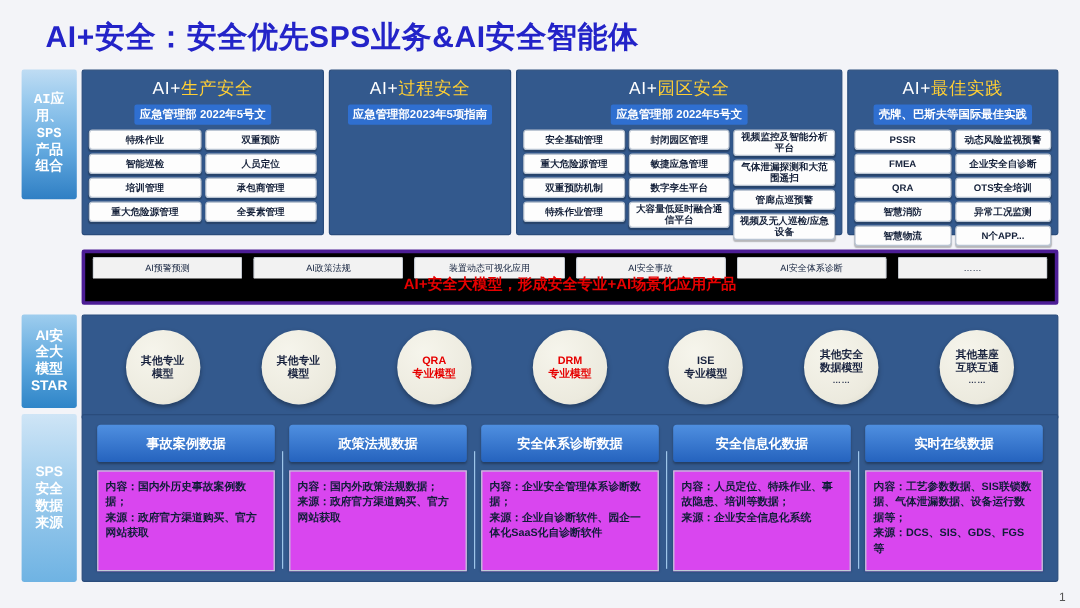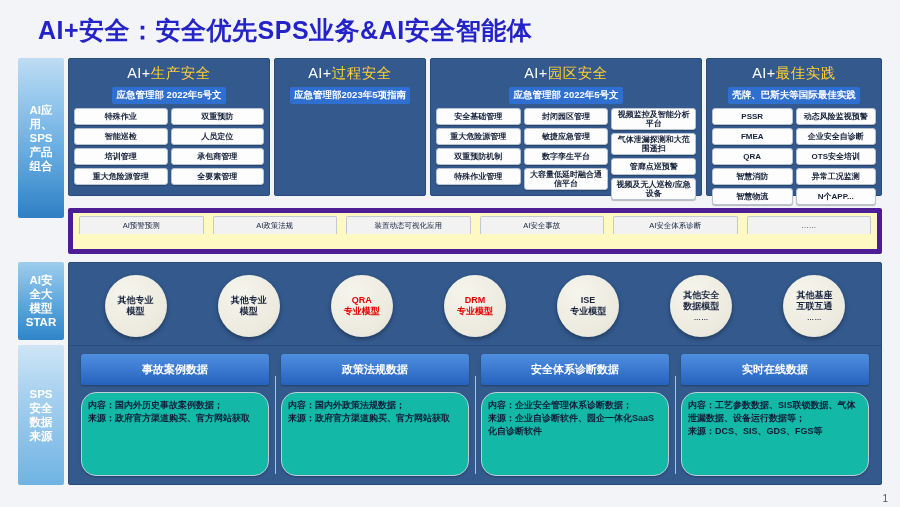--- a/index.html
+++ b/index.html
@@ -16,21 +16,21 @@
     position:absolute;left:38px;top:14px;
     font-size:25px;font-weight:bold;color:#2323c8;
     letter-spacing:0.5px;white-space:nowrap;
   }
 
   
   .rail{position:absolute;left:18px;width:46px;box-sizing:border-box;
     color:#ffffff;font-weight:bold;font-size:11.5px;line-height:14px;
     display:flex;align-items:center;justify-content:center;text-align:center;
     border-radius:2px;padding:2px;}
-  .rail-a{top:58px;height:160px;background:linear-gradient(180deg,#bfdcf3 0%,#9bcbee 22%,#63a9df 62%,#2f7fc4 100%);}
+  .rail-a{top:58px;height:108px;background:linear-gradient(180deg,#bfdcf3 0%,#9bcbee 22%,#63a9df 62%,#2f7fc4 100%);font-family:Liberation Mono, monospace;}
   .rail-b{top:262px;height:78px;background:linear-gradient(180deg,#9ecdee 0%,#5ba6dd 55%,#2f85c8 100%);}
   .rail-c{top:345px;height:140px;background:linear-gradient(180deg,#cfe5f6 0%,#a7d1ef 35%,#6fb3e3 100%);}
   .rail span{display:block;}
 
   
   .topband{position:absolute;left:68px;top:58px;width:814px;height:138px;}
   .panel{position:absolute;top:0;height:138px;background:#33598d;
     border:1px solid #2a4c7c;box-sizing:border-box;border-radius:2px;}
   .p1{left:0;width:202px;}
   .p2{left:206px;width:152px;}
@@ -46,21 +46,21 @@
   .col{display:flex;flex-direction:column;gap:3px;flex:1;min-width:0;}
   .cell{background:#fdfdfd;border:1px solid #b9c4d2;border-radius:3px;
     color:#15213a;font-size:8px;font-weight:bold;text-align:center;
     line-height:9.5px;min-height:17px;display:flex;align-items:center;
     justify-content:center;padding:1px 2px;box-sizing:border-box;
     box-shadow:0 1px 1px rgba(0,0,0,.25);}
   .cell.two{line-height:9px;}
 
   
   .tabband{position:absolute;left:68px;top:208px;width:814px;height:46px;
-    background:#fef9c3;border:5px solid #4c1d95;box-sizing:border-box;border-radius:2px;}
+    background:#000000;border:3px solid #4c1d95;box-sizing:border-box;border-radius:2px;}
   .tabs{display:flex;gap:9px;padding:3px 6px 0;box-sizing:border-box;}
   .tab{background:#f2f2f2;border:1px solid #c3c9d2;border-bottom:none;
     border-radius:2px 2px 0 0;font-size:7.5px;color:#12203c;font-weight:normal;
     height:17px;display:flex;align-items:center;justify-content:center;
     flex:1;text-align:center;white-space:nowrap;}
   .tagline{position:absolute;left:0;right:0;bottom:5px;text-align:center;
     color:#e60000;font-weight:bold;font-size:12.5px;}
 
   
   .modelband{position:absolute;left:68px;top:262px;width:814px;height:88px;
@@ -78,22 +78,22 @@
   .databand{position:absolute;left:68px;top:345px;width:814px;height:140px;
     background:#33598d;border:1px solid #2a4c7c;box-sizing:border-box;border-radius:2px;
     display:flex;padding:8px 6px;gap:0;}
   .dcard{flex:1;display:flex;flex-direction:column;align-items:center;padding:0 6px;
     box-sizing:border-box;position:relative;}
   .dcard + .dcard::before{content:"";position:absolute;left:0;top:22px;bottom:2px;
     width:1px;background:#9ec5ea;}
   .dhead{width:100%;background:linear-gradient(180deg,#4f8fe0 0%,#2563be 100%);
     color:#ffffff;font-weight:bold;font-size:11px;text-align:center;
     border-radius:3px;padding:8px 0;box-shadow:0 1px 2px rgba(0,0,0,.3);}
-  .dbody{margin-top:7px;width:100%;flex:1;background:#14b8a6;
-    border:1px solid #c2ccd8;border-radius:15px;box-sizing:border-box;
+  .dbody{margin-top:7px;width:100%;flex:1;background:#d946ef;
+    border:1px solid #c2ccd8;border-radius:0;box-sizing:border-box;
     padding:6px 6px;font-size:9px;line-height:13px;color:#101d38;font-weight:bold;
     box-shadow:0 1px 2px rgba(0,0,0,.25);overflow:hidden;}
 
   .pageno{position:absolute;right:12px;bottom:3px;font-size:10px;color:#555555;}
 </style>
 </head>
 <body>
 
 <div class="slide">
 
@@ -196,20 +196,21 @@
 
   <div class="tabband">
     <div class="tabs" id="tabs">
         <div class="tab">AI预警预测</div>
         <div class="tab">AI政策法规</div>
         <div class="tab">装置动态可视化应用</div>
         <div class="tab">AI安全事故</div>
         <div class="tab">AI安全体系诊断</div>
         <div class="tab">……</div>
       </div>
+    <div class="tagline">AI+安全大模型，形成安全专业+AI场景化应用产品</div>
   </div>
 
   <div class="modelband" id="modelband">
       <div class="circle">
         <div>其他专业</div>
         <div>模型</div>
       </div>
       <div class="circle">
         <div>其他专业</div>
         <div>模型</div>
@@ -254,20 +255,27 @@
         </div>
       </div>
       <div class="dcard">
         <div class="dhead">安全体系诊断数据</div>
         <div class="dbody">
           <div>内容：企业安全管理体系诊断数据；</div>
           <div>来源：企业自诊断软件、园企一体化SaaS化自诊断软件</div>
         </div>
       </div>
       <div class="dcard">
+        <div class="dhead">安全信息化数据</div>
+        <div class="dbody">
+          <div>内容：人员定位、特殊作业、事故隐患、培训等数据；</div>
+          <div>来源：企业安全信息化系统</div>
+        </div>
+      </div>
+      <div class="dcard">
         <div class="dhead">实时在线数据</div>
         <div class="dbody">
           <div>内容：工艺参数数据、SIS联锁数据、气体泄漏数据、设备运行数据等；</div>
           <div>来源：DCS、SIS、GDS、FGS等</div>
         </div>
       </div>
     </div>
 
   <div class="pageno">1</div>
 </div>

